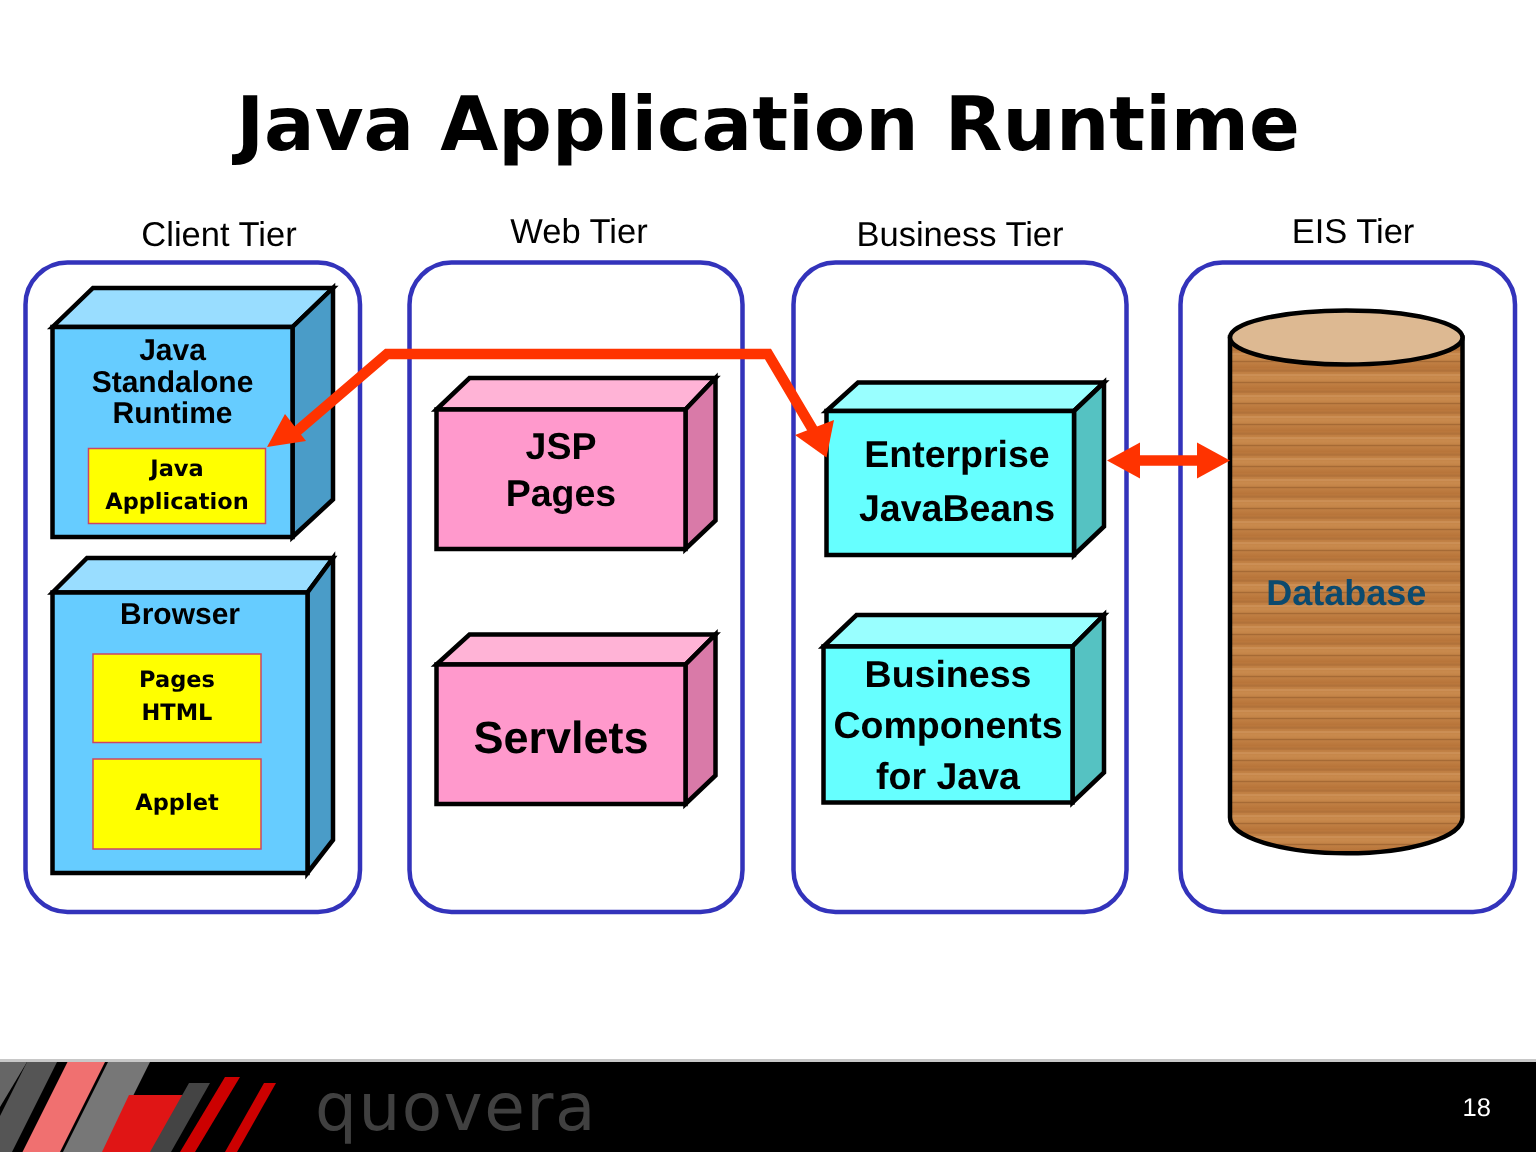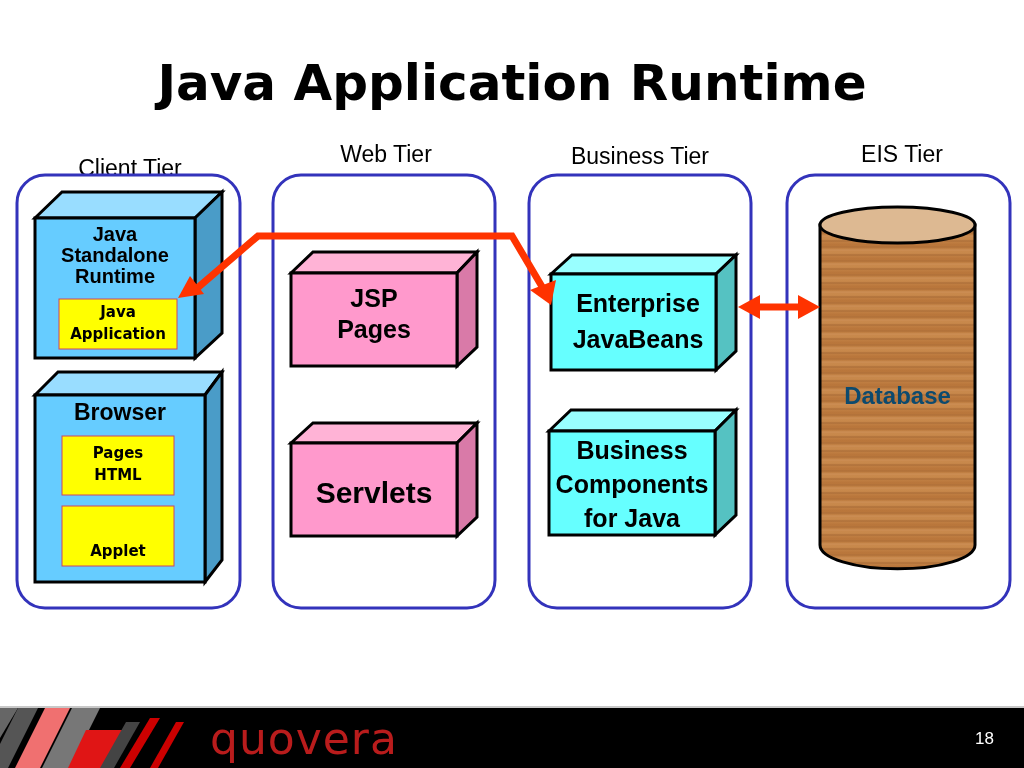--- a/index.html
+++ b/index.html
@@ -5,29 +5,29 @@
   html, body { margin:0; padding:0; }
   body { width:1024px; height:768px; position:relative; background:#ffffff; overflow:hidden; font-family:"Liberation Sans", sans-serif; }
   .title { position:absolute; left:0; top:18px; width:1024px; text-align:center; font-size:50px; font-weight:bold; color:#000; font-family:"DejaVu Sans", sans-serif; letter-spacing:0px;margin-top:36px; }
   .tier-label { position:absolute; font-size:23px; color:#000; text-align:center; width:220px; }
   svg.diagram { position:absolute; left:0; top:0; }
   .t { position:absolute; text-align:center; color:#000; line-height:1.05; }
   .sans-b { font-family:"Liberation Sans", sans-serif; font-weight:bold; }
   .comic { font-family:"DejaVu Sans", sans-serif; font-weight:bold; font-size:15px; line-height:1.45; }
   .footer { position:absolute; left:0; top:708px; width:1024px; height:60px; background:#000; }
   .footer-line { position:absolute; left:0; top:706px; width:1024px; height:2px; background:#c8c8c8; }
-  .brand { position:absolute; left:210px; top:708px; height:60px; line-height:62px; color:#b91c1c; font-size:44px; font-family:"DejaVu Sans", sans-serif; letter-spacing:1px; font-weight:normal; }
+  .brand { position:absolute; left:210px; top:708px; height:60px; line-height:62px; color:#404040; font-size:44px; font-family:"DejaVu Sans", sans-serif; letter-spacing:1px; font-weight:normal; }
   .page { position:absolute; right:30px; top:708px; height:56px; line-height:62px; color:#fff; font-size:17px; font-family:"Liberation Sans", sans-serif; }
 </style>
 </head>
 <body>
 
 <div class="title">Java Application Runtime</div>
 
-<div class="tier-label" style="left:20px;top:143px;margin-top:12px;">Client Tier</div>
+<div class="tier-label" style="left:36px;top:143px;">Client Tier</div>
 <div class="tier-label" style="left:276px;top:141px;">Web Tier</div>
 <div class="tier-label" style="left:530px;top:143px;">Business Tier</div>
 <div class="tier-label" style="left:792px;top:141px;">EIS Tier</div>
 
 <svg class="diagram" width="1024" height="768">
   <defs>
     <linearGradient id="wood" x1="0" y1="0" x2="0" y2="1">
       <stop offset="0" stop-color="#c98a4d"></stop>
       <stop offset="0.5" stop-color="#b8753a"></stop>
       <stop offset="1" stop-color="#c98a4d"></stop>
@@ -104,26 +104,26 @@
 
 <div class="t sans-b" style="left:35px;top:224px;width:160px;font-size:20px;">
   <div>Java</div>
   <div>Standalone</div>
   <div>Runtime</div>
 </div>
 <div class="t comic" style="left:59px;top:302px;width:118px;">
   <div>Java</div>
   <div>Application</div>
 </div>
-<div class="t sans-b" style="left:35px;top:400px;width:170px;font-size:23px;">Browser</div>
+<div class="t sans-b" style="left:35px;top:400px;width:170px;font-size:20px;">Browser</div>
 <div class="t comic" style="left:62px;top:443px;width:112px;">
   <div>Pages</div>
   <div>HTML</div>
 </div>
-<div class="t comic" style="left:62px;top:525px;width:112px;margin-top:16px;">Applet</div>
+<div class="t comic" style="left:62px;top:525px;width:112px;">Applet</div>
 
 <div class="t sans-b" style="left:291px;top:283px;width:166px;font-size:25px;line-height:1.25;">
   <div>JSP</div>
   <div>Pages</div>
 </div>
 <div class="t sans-b" style="left:291px;top:477px;width:166px;font-size:30px;">Servlets</div>
 
 <div class="t sans-b" style="left:549px;top:285px;width:178px;font-size:25px;line-height:1.45;">
   <div>Enterprise</div>
   <div>JavaBeans</div>

